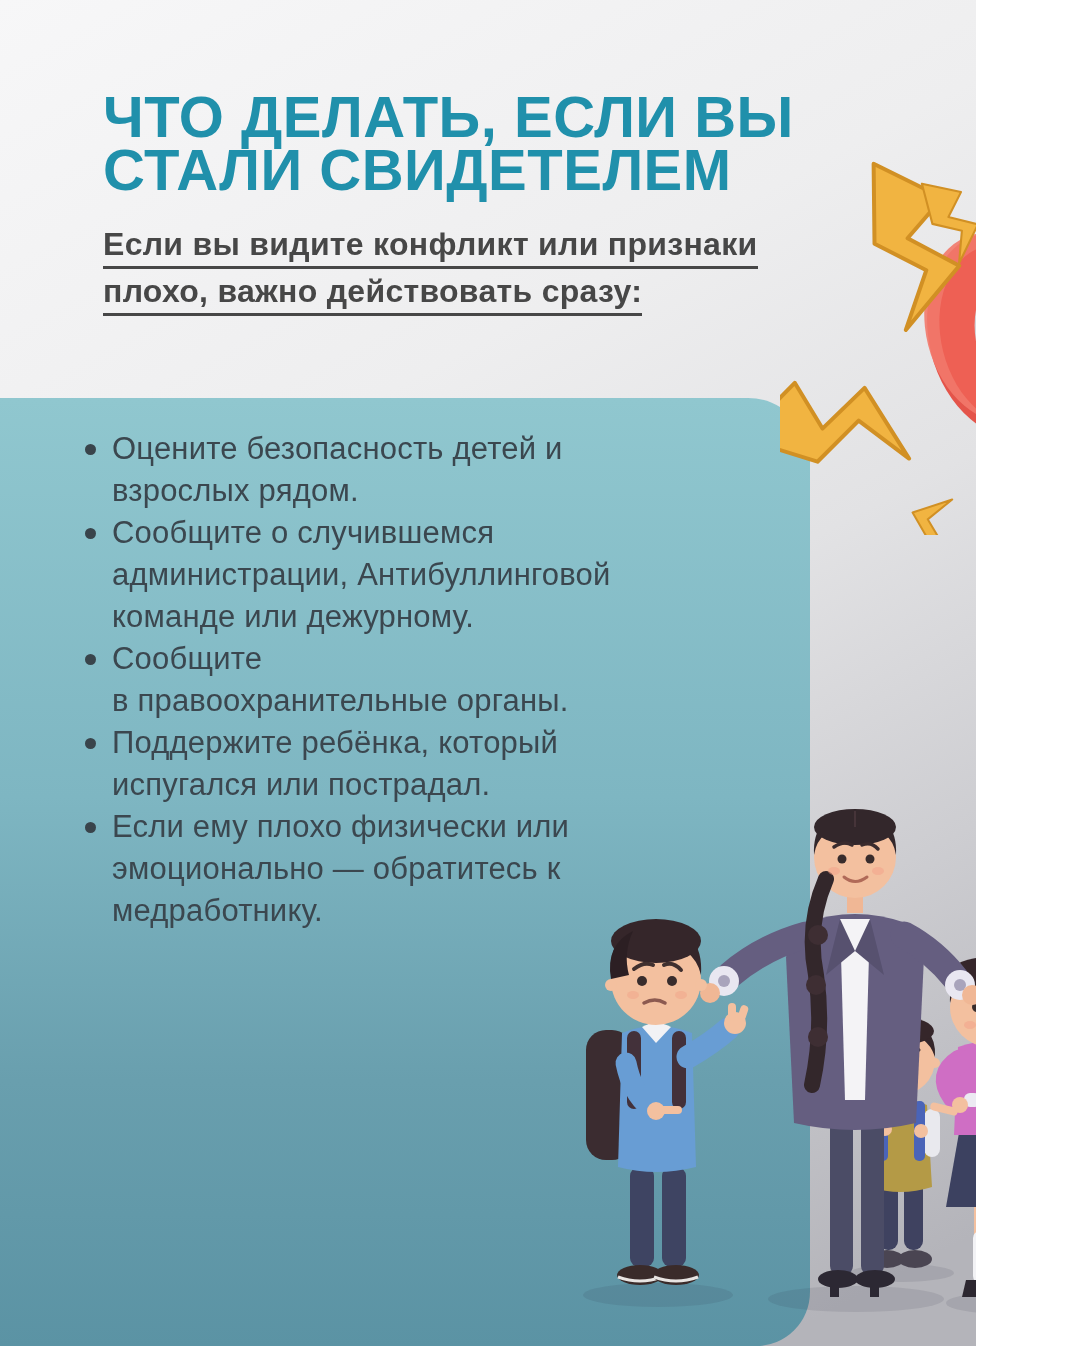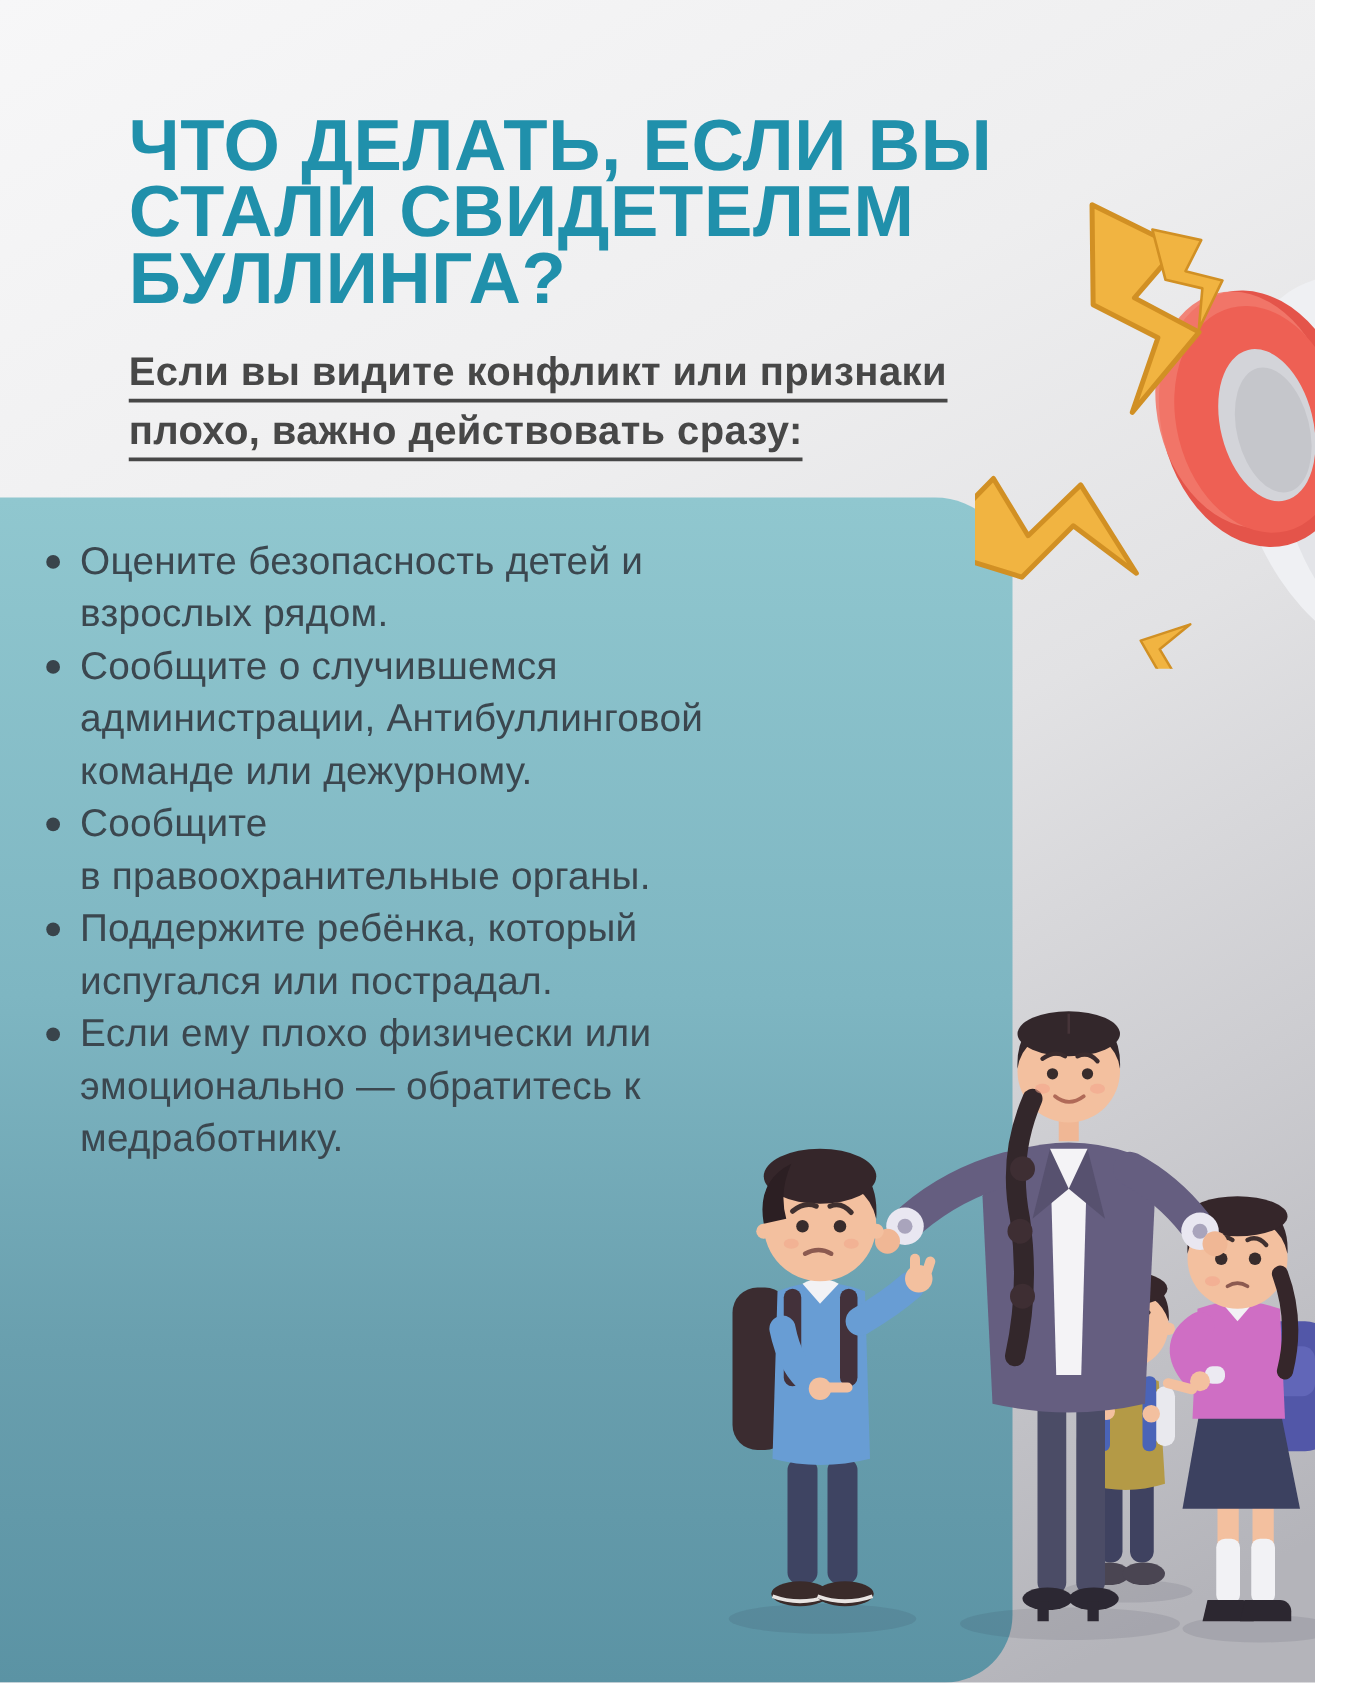--- a/index.html
+++ b/index.html
@@ -2,21 +2,21 @@
 <html><head>
 <meta charset="utf-8">
 <style>
   html,body{margin:0;padding:0;}
   body{
     width:1080px;height:1346px;
     font-family:"Liberation Sans","DejaVu Sans",sans-serif;
     overflow:hidden;
   }
   .page{
-    position:relative;width:1052px;height:1346px;overflow:hidden;
+    position:relative;width:976px;height:1346px;overflow:hidden;
     background:linear-gradient(152deg,#f7f7f8 0%,#eeeeef 32%,#e2e2e4 52%,#cdcdd1 72%,#b4b4ba 94%);
   }
   
   .title-block{position:absolute;left:103px;top:90px;width:830px;}
   .title{
     margin:0;font-size:58px;font-weight:800;line-height:53px;
     letter-spacing:0.5px;color:#2090ab;text-transform:uppercase;
   }
   .title span{display:block;}
   .subtitle{margin:30px 0 0 0;font-size:32px;font-weight:700;color:#474747;text-align:right;}
@@ -24,21 +24,21 @@
     display:table;line-height:36px;padding-bottom:4px;margin-bottom:4px;
     border-bottom:3px solid #474747;letter-spacing:0.3px;white-space:nowrap;
   }
   
   .panel{
     position:absolute;left:0;top:398px;width:810px;height:948px;
     border-radius:0 62px 54px 0;
     background:linear-gradient(180deg,#90c7cf 0%,#7eb6c2 42%,#699fae 72%,#5b93a4 100%);
   }
   .checklist{
-    list-style:none;margin:0;padding:30px 50px 0 64px;
+    list-style:none;margin:0;padding:30px 50px 0 112px;
     font-size:31px;line-height:42px;letter-spacing:0.2px;color:#3b474f;
   }
   .checklist li{position:relative;white-space:pre-line;margin:0;padding:0;}
   .checklist li::before{
     content:"";position:absolute;left:-27px;top:16px;width:11px;height:11px;
     border-radius:50%;background:#39444b;
   }
   
   .megaphone-wrap{position:absolute;left:780px;top:150px;width:300px;height:385px;}
   .characters-wrap{position:absolute;left:578px;top:775px;width:502px;height:571px;}
@@ -46,21 +46,20 @@
 </style>
 </head>
 <body>
 
 <div class="page">
 
   <header class="title-block">
     <h1 class="title">
       <span>ЧТО ДЕЛАТЬ, ЕСЛИ ВЫ</span>
       <span>СТАЛИ СВИДЕТЕЛЕМ</span>
-      <span>БУЛЛИНГА?</span>
     </h1>
     <p class="subtitle">
       <span class="u">Если вы видите конфликт или признаки</span>
       <span class="u">плохо, важно действовать сразу:</span>
     </p>
   </header>
 
   <section class="panel">
     <ul class="checklist">
       <li>Оцените безопасность детей и

